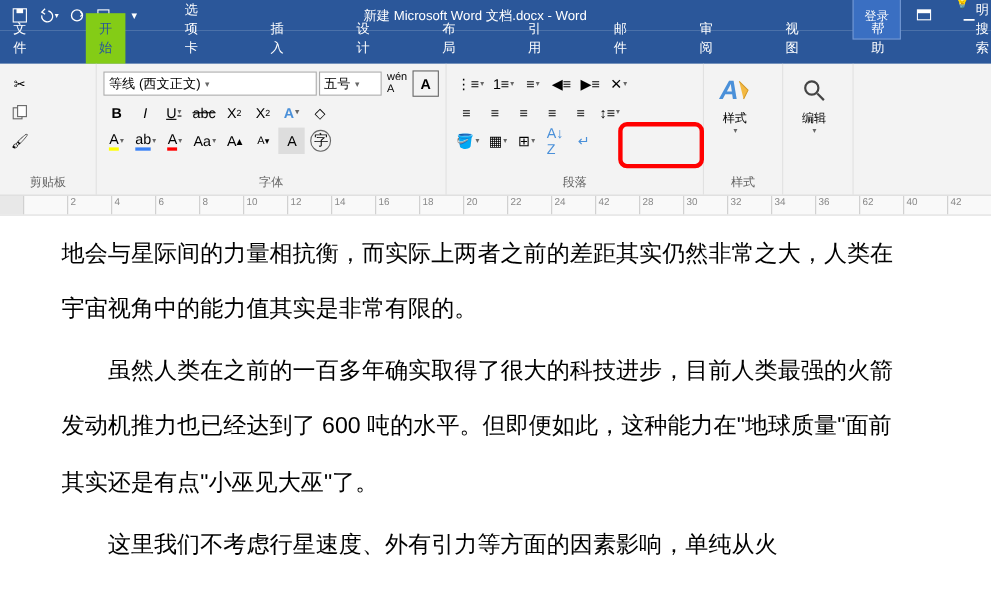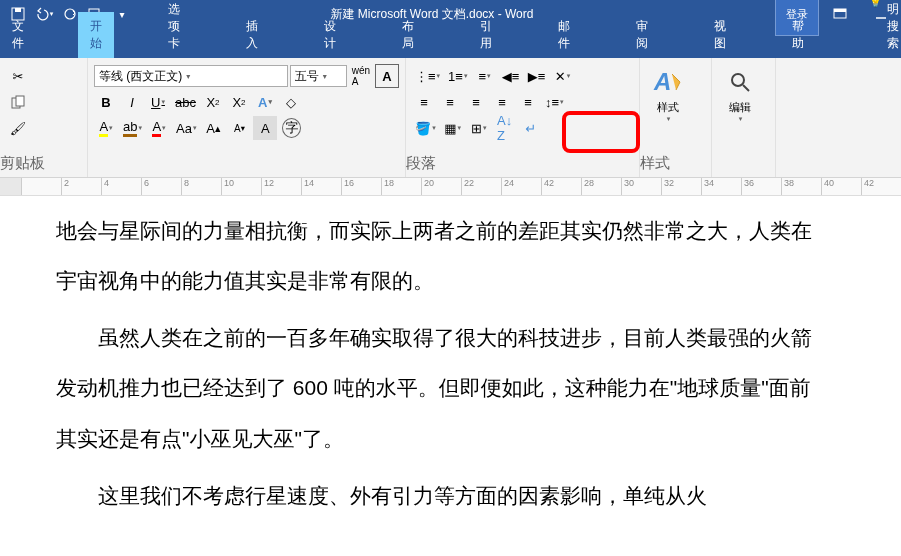--- a/index.html
+++ b/index.html
@@ -8,28 +8,28 @@
 .titlebar { background: #2b579a; height: 28px; display: flex; align-items: center; color: #fff; font-size: 12px; }
 .qat { display: flex; gap: 2px; padding: 0 6px; }
 .qat-btn { width: 24px; height: 24px; display: flex; align-items: center; justify-content: center; cursor: pointer; }
 .title-text { flex: 1; text-align: center; padding-right: 51px; }
 .title-ctrls { display: flex; gap: 0; }
 .title-btn { height: 44px; padding: 0 14px; display: flex; align-items: center; justify-content: center; font-size: 11px; cursor: pointer; }
 .login-btn { background: #3a6fc2; border: 1px solid rgba(255,255,255,0.3); padding: 1px 10px; }
 
 .tabs { background: #2b579a; height: 30px; display: flex; align-items: flex-end; gap: 42px; }
 .tab { padding: 6px 12px; color: #fff; font-size: 12px; cursor: pointer; }
-.tab.active { background: #7dd3fc; color: #2b579a; }
+.tab.active { background: #84cc16; color: #2b579a; }
 .tab.file { }
 .tell-me { display: flex; align-items: center; gap: 4px; padding: 6px 10px; color: #fff; font-size: 12px; }
 
 .ribbon { background: #f3f3f3; height: 120px; border-bottom: 1px solid #d4d4d4; display: flex; position: relative; }
 .group { border-right: 1px solid #e1e1e1; display: flex; flex-direction: column; }
 .group-body { flex: 1; display: flex; align-items: flex-start; padding: 4px; }
-.group-label { text-align: left; font-size: 15px; color: #666; padding: 2px 0 4px; position: relative; font-family: Liberation Mono, monospace; }
+.group-label { text-align: center; font-size: 11px; color: #666; padding: 2px 0 4px; position: relative; font-family: Liberation Mono, monospace; }
 
 .big-btn { display: flex; flex-direction: column; align-items: center; padding: 4px 8px; cursor: pointer; }
 .big-icon { width: 32px; height: 32px; display: flex; align-items: center; justify-content: center; }
 .big-label { font-size: 11px; margin-top: 2px; }
 
 .col { display: flex; flex-direction: column; gap: 2px; padding: 2px; }
 .row { display: flex; gap: 2px; align-items: center; }
 .rbtn { min-width: 24px; height: 24px; display: flex; align-items: center; justify-content: center; cursor: pointer; padding: 0 3px; font-size: 13px; }
 .combo { height: 22px; border: 1px solid #ababab; background: #fff; display: flex; align-items: center; padding: 0 4px; font-size: 12px; }
 .combo-arrow { font-size: 8px; margin-left: 4px; color: #666; }
@@ -164,37 +164,38 @@
         <div class="rbtn">
               <span>◇</span>
             </div>
       </div>
       <div class="row">
         <div class="rbtn">
               <span style="border-bottom:3px solid #ff0">A</span>
               <span class="drop-arrow">▾</span>
             </div>
         <div class="rbtn">
-              <span style="border-bottom:3px solid #a16207">ab</span>
+              <span style="border-bottom:3px solid #3b82f6">ab</span>
               <span class="drop-arrow">▾</span>
             </div>
         <div class="rbtn">
               <span style="border-bottom:3px solid #f00">A</span>
               <span class="drop-arrow">▾</span>
             </div>
         <div class="rbtn">Aa<span class="drop-arrow">▾</span></div>
         <div class="rbtn">A<sup>▴</sup></div>
         <div class="rbtn" style="font-size:10px">A<sup>▾</sup></div>
         <div class="rbtn" style="background:#ddd">A</div>
         <div class="rbtn">
               <span style="border:1px solid #666;border-radius:50%;padding:0 2px">字</span>
             </div>
       </div>
     </div>
       </div>
+    <div class="group-label">字体</div>
   </div>
 
   <div class="group" style="width:234px">
     <div class="group-body">
         <div class="col" style="width:100%">
       <div class="row">
         <div class="rbtn">
               <span>⋮≡</span>
               <span class="drop-arrow">▾</span>
             </div>
@@ -313,21 +314,21 @@
       <div class="ruler-mark">18</div>
       <div class="ruler-mark">20</div>
       <div class="ruler-mark">22</div>
       <div class="ruler-mark">24</div>
       <div class="ruler-mark">42</div>
       <div class="ruler-mark">28</div>
       <div class="ruler-mark">30</div>
       <div class="ruler-mark">32</div>
       <div class="ruler-mark">34</div>
       <div class="ruler-mark">36</div>
-      <div class="ruler-mark">38</div>
+      <div class="ruler-mark">62</div>
       <div class="ruler-mark">40</div>
       <div class="ruler-mark">42</div>
     </div>
 </div>
 
 <div class="document">
   <p class="noindent">地会与星际间的力量相抗衡，而实际上两者之前的差距其实仍然非常之大，人类在宇宙视角中的能力值其实是非常有限的。</p>
   <p>虽然人类在之前的一百多年确实取得了很大的科技进步，目前人类最强的火箭发动机推力也已经达到了 600 吨的水平。但即便如此，这种能力在"地球质量"面前其实还是有点"小巫见大巫"了。</p>
   <p>这里我们不考虑行星速度、外有引力等方面的因素影响，单纯从火</p>
 </div>

